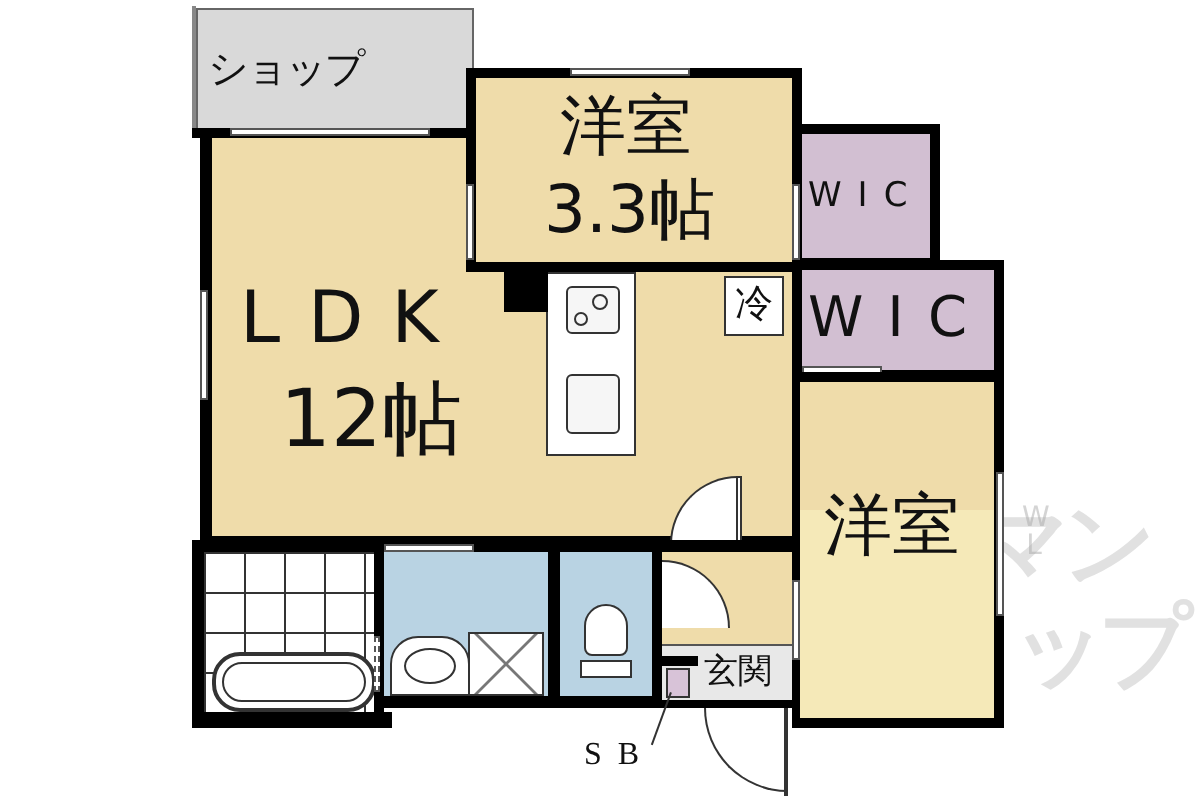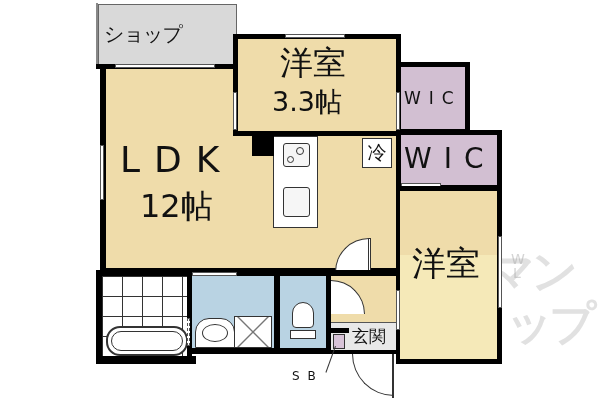--- a/index.html
+++ b/index.html
@@ -26,27 +26,27 @@
 
 <div class="room" style="left:100px; top:66px; width:296px; height:208px; background:#efdcaa; border-left:6px solid #000; border-bottom:6px solid #000;"></div>
 
 <div class="room" style="left:235px; top:66px; width:165px; height:68px; background:#efdcaa;"></div>
 
 <div class="win" style="left:100px; top:145px; width:4px; height:55px;"></div>
 
 <div class="wall" style="left:96px; top:64px; width:142px; height:5px;"></div>
 <div class="win" style="left:115px; top:64px; width:100px; height:4px;"></div>
 <div class="label" style="left:120px; top:142px; font-size:36px; letter-spacing:14px;">LDK</div>
-<div class="label" style="left:140px; top:190px; font-size:32px;">12帖</div>
+<div class="label" style="left:140px; top:190px; font-size:40px;">12帖</div>
 
 <div class="room" style="left:233px; top:34px; width:168px; height:102px; background:#efdcaa; border:5px solid #000;"></div>
 <div class="win" style="left:285px; top:34px; width:60px; height:4px;"></div>
 <div class="win" style="left:233px; top:92px; width:4px; height:38px;"></div>
 <div class="label" style="left:280px; top:46px; font-size:33px;">洋室</div>
-<div class="label" style="left:272px; top:88px; font-size:27px;">3.3帖</div>
+<div class="label" style="left:272px; top:88px; font-size:33px;">3.3帖</div>
 
 <div class="room" style="left:396px; top:62px; width:74px; height:72px; background:#d2bfd2; border:5px solid #000;"></div>
 <div class="win" style="left:396px; top:92px; width:4px; height:38px;"></div>
 <div class="label" style="left:404px; top:90px; font-size:17px; letter-spacing:8px;">WIC</div>
 
 <div class="room" style="left:396px; top:130px; width:106px; height:60px; background:#d2bfd2; border:5px solid #000;"></div>
 <div class="win" style="left:401px; top:183px; width:40px; height:4px;"></div>
 <div class="label" style="left:404px; top:145px; font-size:28px; letter-spacing:12px;">WIC</div>
 
 <div class="abs" style="left:273px; top:136px; width:45px; height:92px; background:#fff; border:1px solid #333;"></div>
@@ -99,13 +99,13 @@
 <div class="abs" style="left:331px; top:280px; width:34px; height:34px; background:#fff; border-top:1px solid #333; border-right:1px solid #333; border-radius:0 34px 0 0;"></div>
 <div class="room" style="left:331px; top:322px; width:65px; height:28px; background:#e8e8e8; border-top:1px solid #555;"></div>
 <div class="label" style="left:352px; top:328px; font-size:17px;">玄関</div>
 <div class="wall" style="left:331px; top:328px; width:18px; height:5px;"></div>
 <div class="abs" style="left:333px; top:334px; width:12px; height:15px; background:#d8c3d8; border:1px solid #333;"></div>
 
 <div class="abs" style="left:352px; top:354px; width:42px; height:42px; background:#fff; border-left:1px solid #333; border-bottom:1px solid #333; border-radius:0 0 0 42px;"></div>
 <div class="abs" style="left:392px; top:354px; width:2px; height:44px; background:#333;"></div>
 
 <div class="abs" style="left:335px; top:346px; width:1px; height:28px; background:#333; transform:rotate(20deg); transform-origin:top left;"></div>
-<div class="label" style="left:292px; top:370px; font-size:12px; letter-spacing:8px;">SB</div>
+<div class="label" style="left:292px; top:370px; font-size:16px; letter-spacing:8px;font-family:Liberation Serif, serif;">SB</div>
 
 </body></html>

